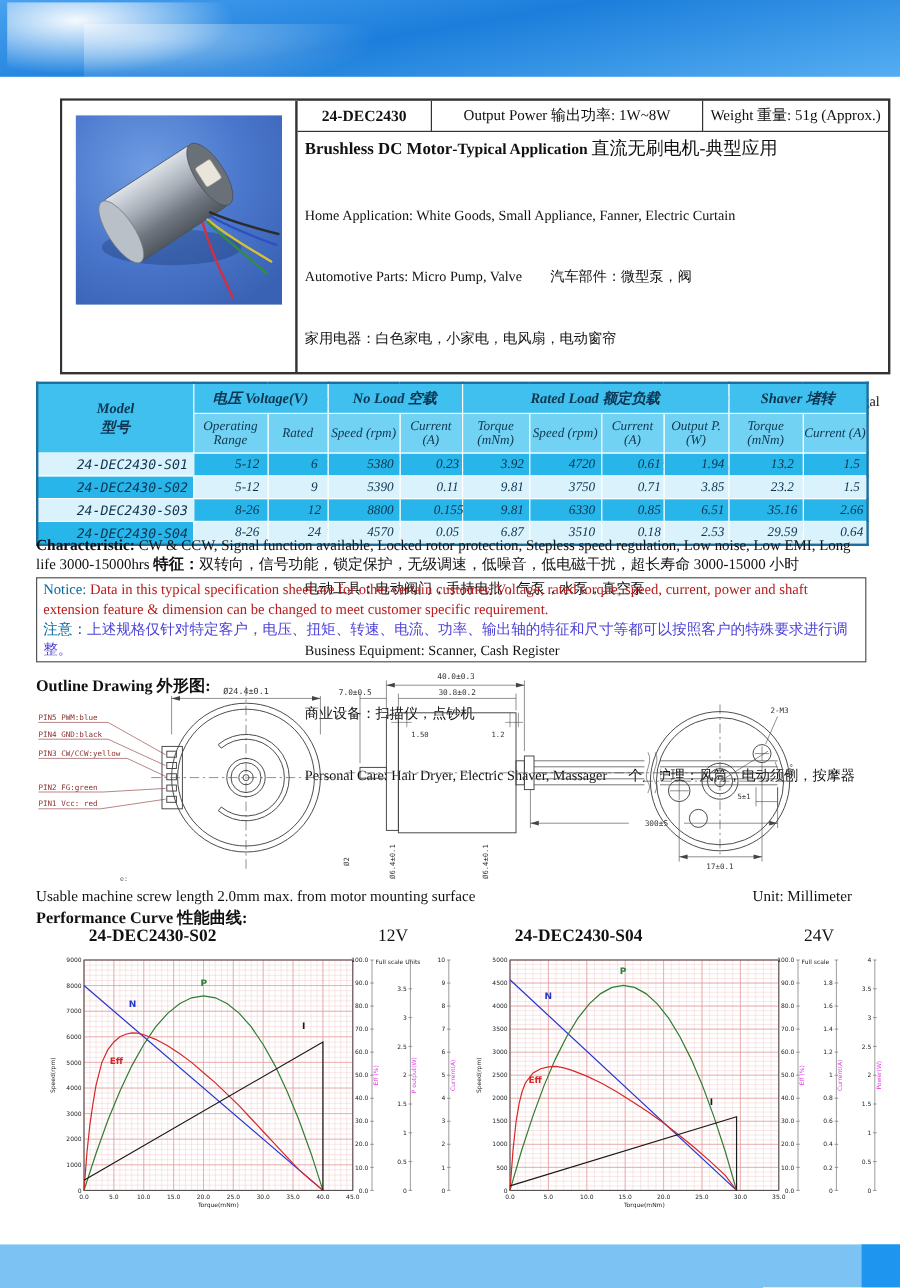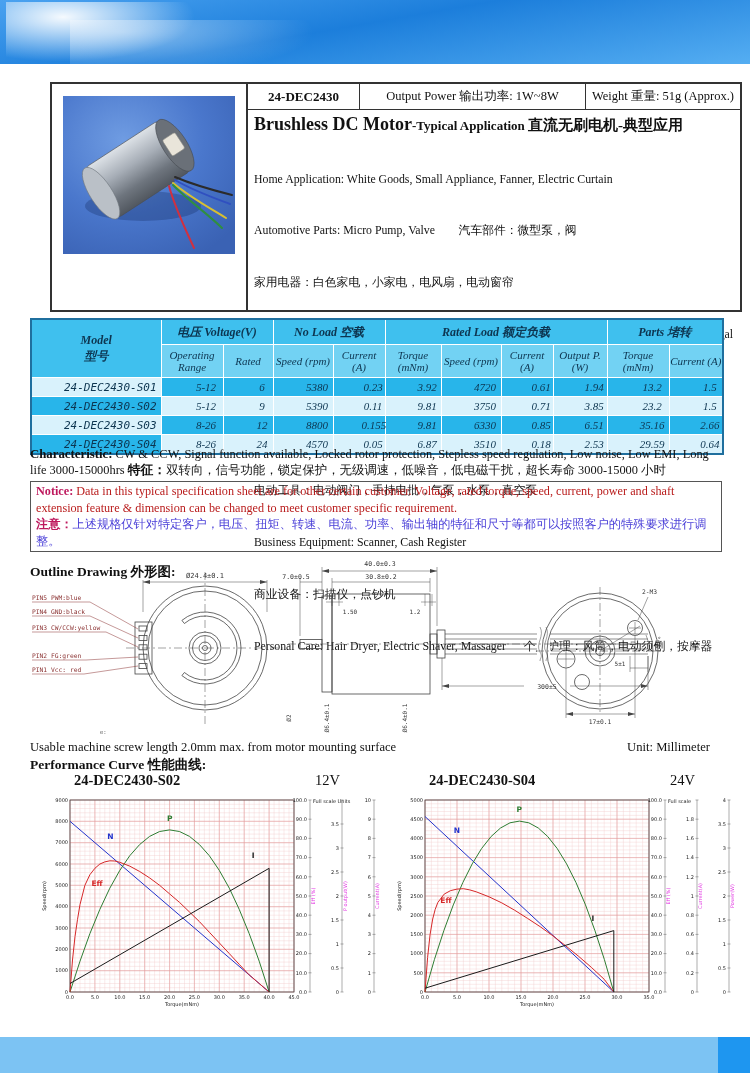--- a/index.html
+++ b/index.html
@@ -18,42 +18,42 @@
   
   .info-outer{left:30px;top:82px;width:692px;height:230px;border:2px solid #333;box-sizing:border-box;margin-left:20px;}
   .photo-cell{position:absolute;left:0;top:0;width:196px;height:226px;border-right:2px solid #333;box-sizing:border-box;background:#fff;}
   .photo-cell svg{position:absolute;left:11px;top:12px;}
   .hdr-cell{position:absolute;top:0;height:26px;border-bottom:1.5px solid #333;box-sizing:border-box;
     display:flex;align-items:center;justify-content:center;font-size:12.5px;}
   .hdr-model{left:196px;width:112px;border-right:1.5px solid #333;font-weight:bold;font-size:13px;}
   .hdr-power{left:308px;width:226px;border-right:1.5px solid #333;}
   .hdr-weight{left:534px;width:154px;}
   .app-heading{position:absolute;left:202px;top:30px;white-space:nowrap;}
-  .app-heading .h1{font-size:18px;font-weight:bold;font-family:Liberation Serif, serif;}
+  .app-heading .h1{font-size:14px;font-weight:bold;font-family:Liberation Serif, serif;}
   .app-heading .h2{font-size:13px;font-weight:bold;}
-  .app-heading .h3{font-size:15px;font-weight:bold;}
+  .app-heading .h3{font-size:15px;font-weight:normal;}
   .app-lines{position:absolute;left:202px;top:52px;font-size:11.8px;line-height:17.3px;white-space:pre;}
 
   
   table.spec{position:absolute;left:30px;top:318px;width:692px;border-collapse:collapse;table-layout:fixed;
     border:2px solid #1f6f9e;font-style:italic;}
   table.spec td{border:1px solid #ffffff;text-align:center;vertical-align:middle;padding:0;color:#0d3550;}
   .hg{background:#3fc0ee;font-size:12px;font-weight:600;height:24px;}
   .hs{background:#72d2f3;font-size:11px;line-height:12.5px;height:32px;}
   .cy{background:#28b5ea;}
   .pl{background:#d9f2fc;}
   td.model{font-family:"DejaVu Sans Mono",monospace;font-size:10px;}
   tr.data td{height:18px;font-size:11px;padding-left:28px;}
 
   
   .charact{left:30px;top:446px;width:692px;font-size:12.4px;line-height:16px;}
   .charact b{font-size:12.8px;}
   .notice{left:30px;top:481px;width:692px;box-sizing:border-box;border:1.5px solid #555;
     padding:1px 5px 2px 5px;font-size:12.2px;line-height:16.5px;}
-  .nb{color:#be185d;font-weight:bold;}
+  .nb{color:#0369a1;font-weight:normal;}
   .nt{color:#b91c1c;}
   .nc{color:#4a3fd8;}
 
   .sec-title{font-weight:bold;font-size:13.5px;}
   .outline-title{left:30px;top:563px;text-align:center;}
 
   .drawing{left:30px;top:556px;}
   .drawing text{font-family:"DejaVu Sans Mono",monospace;}
 
   .note-row{left:30px;top:740px;width:680px;display:flex;justify-content:space-between;font-size:12.6px;}
@@ -150,21 +150,21 @@
   </colgroup>
   <tbody>
       <tr>
     <td class="hg" rowspan="2">
       <div>Model</div>
       <div>型号</div>
     </td>
     <td class="hg" colspan="2">电压  Voltage(V)</td>
     <td class="hg" colspan="2">No Load 空载</td>
     <td class="hg" colspan="4">Rated Load 额定负载</td>
-    <td class="hg" colspan="2">Parts 堵转</td>
+    <td class="hg" colspan="2">Shaver 堵转</td>
   </tr>
   <tr>
     <td class="hs">Operating Range</td>
     <td class="hs">Rated</td>
     <td class="hs">Speed (rpm)</td>
     <td class="hs">Current (A)</td>
     <td class="hs">Torque (mNm)</td>
     <td class="hs">Speed (rpm)</td>
     <td class="hs">Current (A)</td>
     <td class="hs">Output P. (W)</td>

